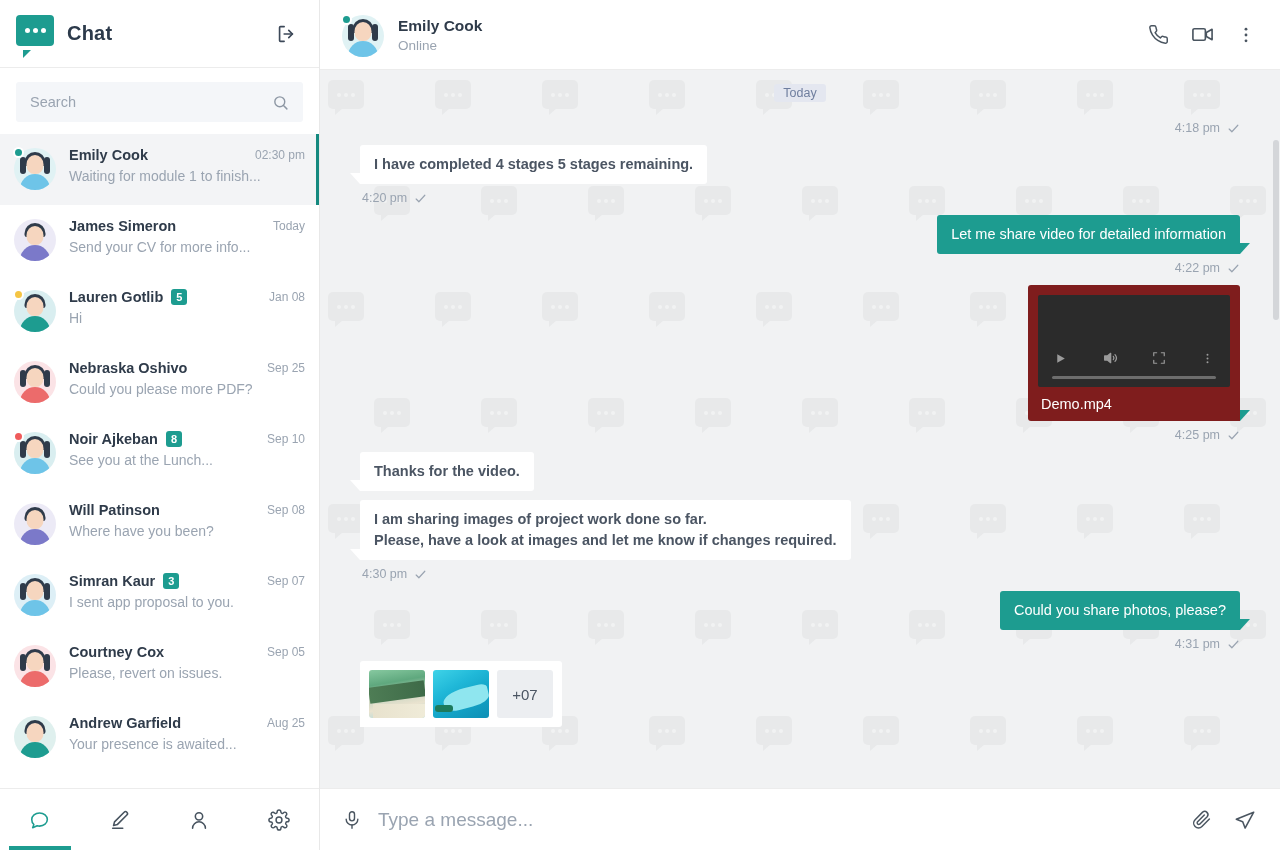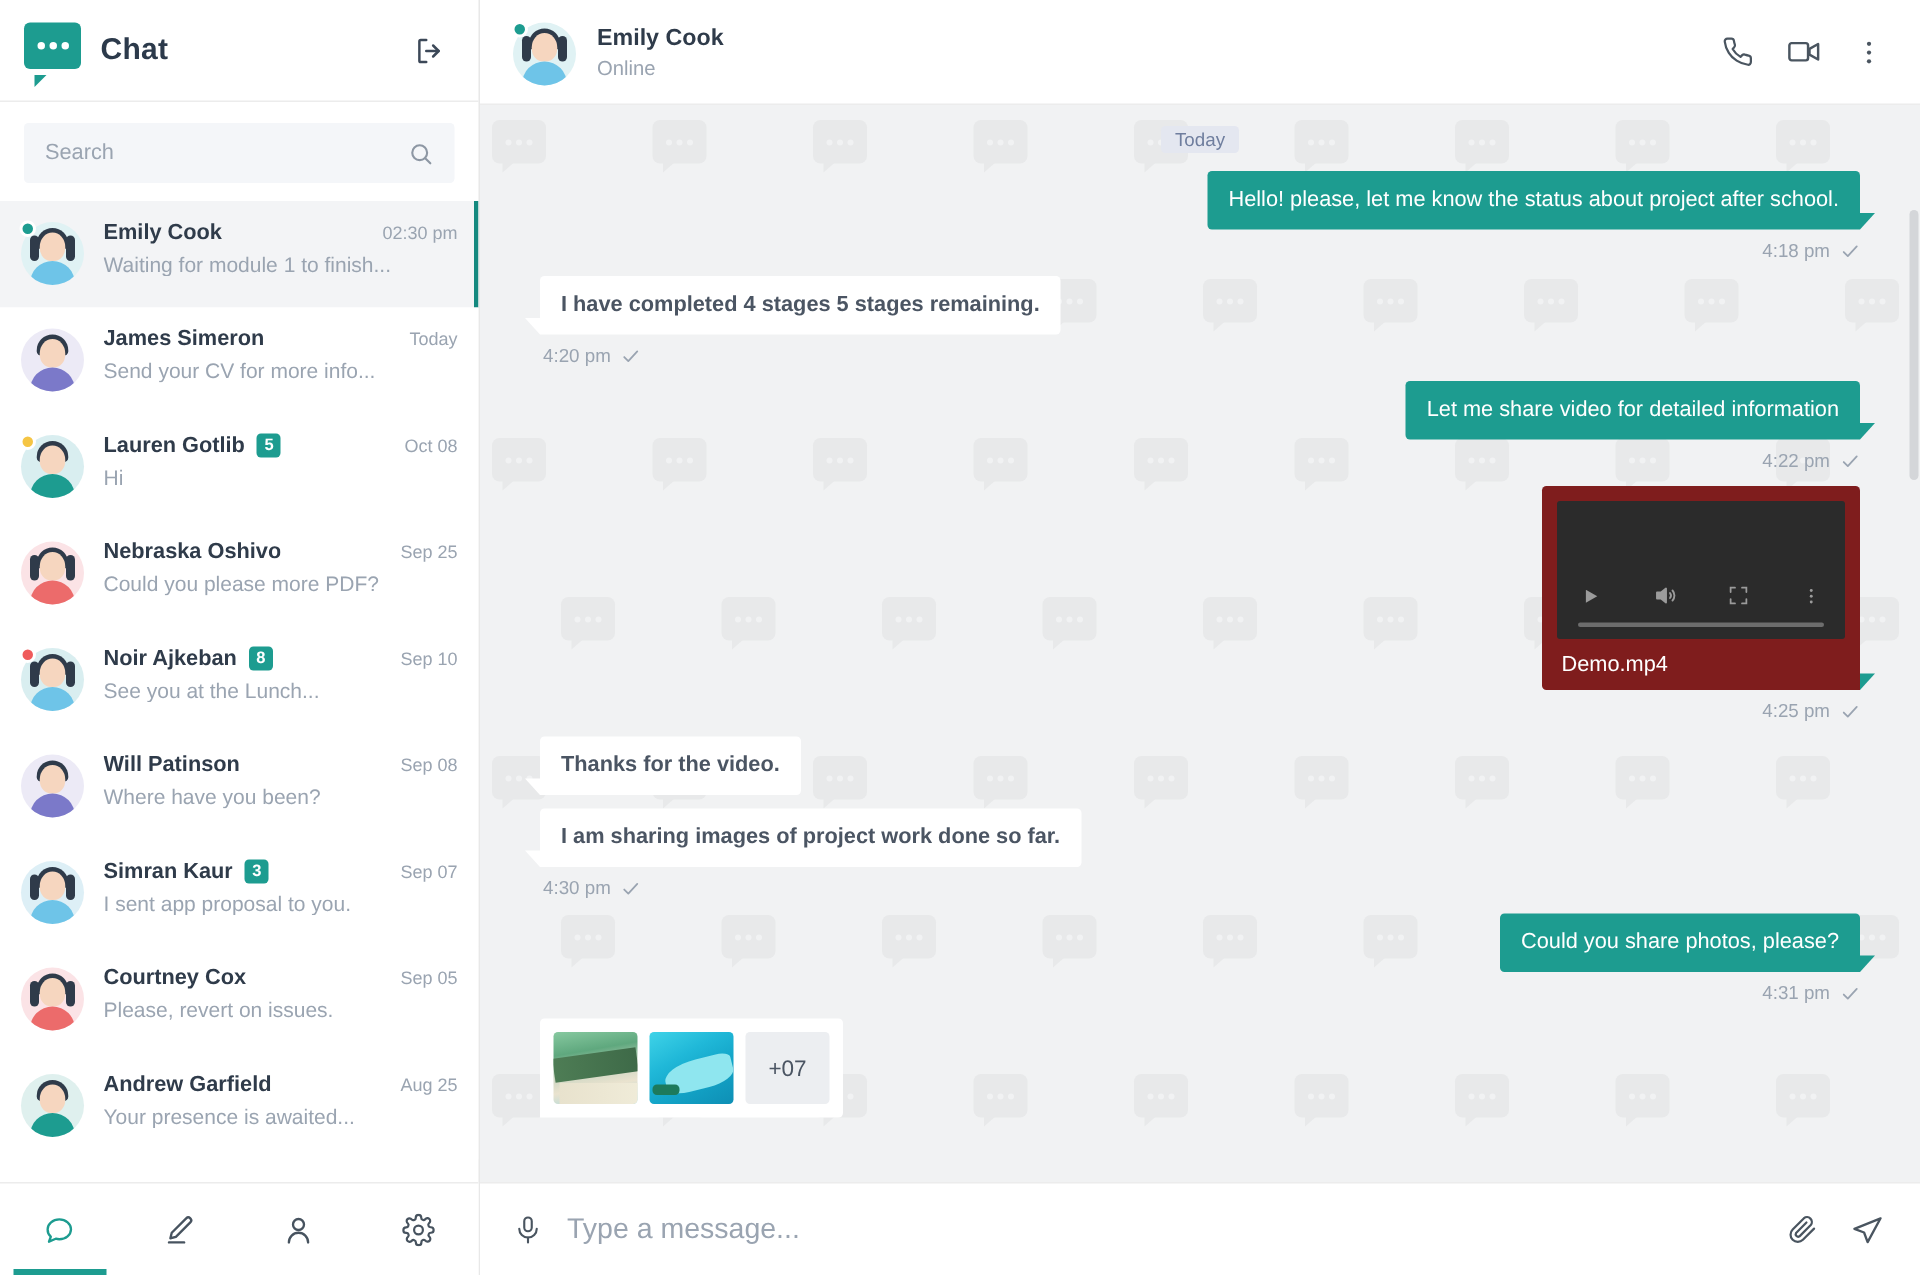--- a/index.html
+++ b/index.html
@@ -354,21 +354,21 @@
 
          <span class="head" style="background:#f6d6bf"></span>
          <span class="body" style="background:#1d9c90"></span>
        </span>
             <span class="dot" style="background:#f5c544"></span>
      </div>
      <div class="c-main">
        <div class="c-row1">
          <span class="c-name">Lauren Gotlib</span>
          <span class="c-badge">5</span>
-         <span class="c-time">Oct 08</span>
+         <span class="c-time">Jan 08</span>
        </div>
        <div class="c-msg">Hi</div>
      </div>
         </div>
         <div class="contact">
           <div class="avatar">
        <span class="circ" style="background:#fbe3e6">
          <span class="hair" style="background:#2f3b4a"></span>
          <span class="hair2" style="background:#2f3b4a;left:6px"></span>
        <span class="hair2" style="background:#2f3b4a;right:6px"></span>
@@ -865,21 +865,20 @@
             <i></i>
           </div>
         </div>
       <div class="msg-scroll">
 
         <div class="day-divider">
           <span class="day-pill">Today</span>
         </div>
 
         <div class="row out">
-          <div class="bubble out">Hello! please, let me know the status about project after school.</div>
           <div class="meta">
             <span>4:18 pm</span>
             <span class="tick">
               <svg width="13" height="13" viewBox="0 0 24 24" fill="none" stroke="currentColor" stroke-width="2.2" stroke-linecap="round" stroke-linejoin="round">
                   <polyline points="4,13 9,18 20,6"></polyline>
                 </svg>
             </span>
           </div>
         </div>
 
@@ -953,20 +952,21 @@
           </div>
         </div>
 
         <div class="row in" style="margin-bottom:9px">
           <div class="bubble in">Thanks for the video.</div>
         </div>
 
         <div class="row in">
           <div class="bubble in">
             <div>I am sharing images of project work done so far.</div>
+            <div>Please, have a look at images and let me know if changes required.</div>
           </div>
           <div class="meta">
             <span>4:30 pm</span>
             <span class="tick">
               <svg width="13" height="13" viewBox="0 0 24 24" fill="none" stroke="currentColor" stroke-width="2.2" stroke-linecap="round" stroke-linejoin="round">
                   <polyline points="4,13 9,18 20,6"></polyline>
                 </svg>
             </span>
           </div>
         </div>

